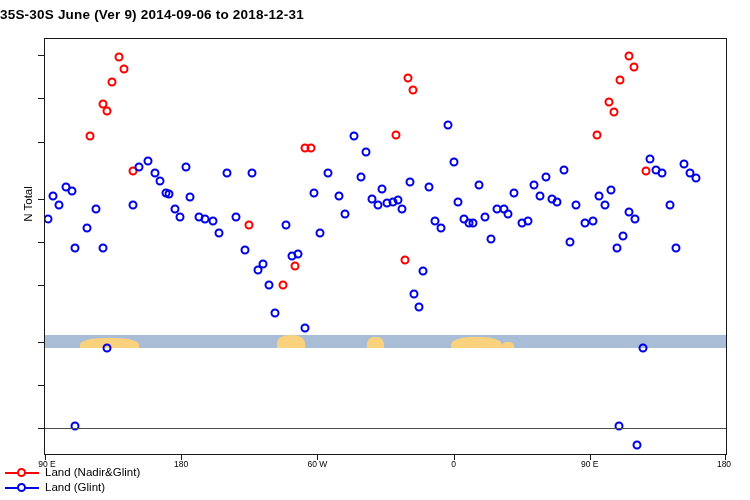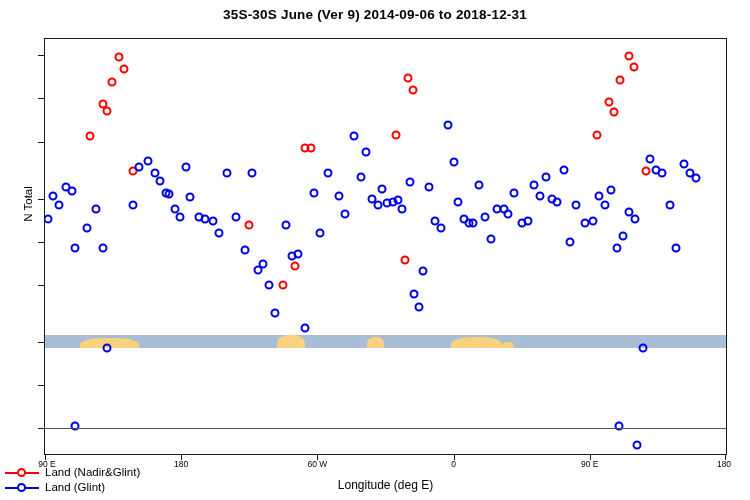--- a/index.html
+++ b/index.html
@@ -2,21 +2,21 @@
 <html><head>
 <meta charset="utf-8">
 <style>
   html,body{margin:0;padding:0;background:#ffffff;}
   body{width:750px;height:500px;overflow:hidden;
        font-family:"Liberation Sans","DejaVu Sans",sans-serif;color:#000;}
   #figure{position:relative;width:750px;height:500px;background:#fff;}
 
   
   #chart-title{
-    position:absolute;left:0;top:7px;width:750px;text-align:center;
+    position:absolute;left:0;top:7px;width:750px;text-align:left;
     font-size:13.5px;font-weight:bold;letter-spacing:0.2px;color:#000;
   }
 
   
   #plot-frame{
     position:absolute;left:44px;top:38px;width:683px;height:417px;
     border:1px solid #1a1a1a;box-sizing:border-box;background:transparent;
   }
   #plot-area{position:absolute;left:0;top:0;right:0;bottom:0;overflow:hidden;}
 
@@ -67,21 +67,20 @@
   .legend-text{position:absolute;left:40px;top:0px;font-size:11.5px;color:#000;}
 </style>
 </head>
 <body>
 
 <div id="figure">
 
   <div id="chart-title">35S-30S June (Ver 9)   2014-09-06 to 2018-12-31</div>
 
   <div id="ylabel">N Total</div>
-  <div id="xlabel">Longitude (deg E)</div>
 
   <div id="plot-frame">
     <div id="plot-area">
         <div id="coast-strip" style="top: 295.732px; height: 13px;">
           <div class="ocean-band" style="background: rgb(169, 189, 214);"></div>
           <div class="land-patch" style="left: 34.8067px; width: 59.02px; height: 9.36px; background: rgb(250, 210, 126); border-radius: 40% 40% 0px 0px / 70% 70% 0px 0px;"></div>
           <div class="land-patch" style="left: 231.54px; width: 28.7533px; height: 12.35px; background: rgb(250, 210, 126); border-radius: 40% 40% 0px 0px / 70% 70% 0px 0px;"></div>
           <div class="land-patch" style="left: 322.34px; width: 16.6467px; height: 10.4px; background: rgb(250, 210, 126); border-radius: 40% 40% 0px 0px / 70% 70% 0px 0px;"></div>
           <div class="land-patch" style="left: 405.573px; width: 51.4533px; height: 11.05px; background: rgb(250, 210, 126); border-radius: 40% 40% 0px 0px / 70% 70% 0px 0px;"></div>
           <div class="land-patch" style="left: 457.027px; width: 12.1067px; height: 5.85px; background: rgb(250, 210, 126); border-radius: 40% 40% 0px 0px / 70% 70% 0px 0px;"></div>

